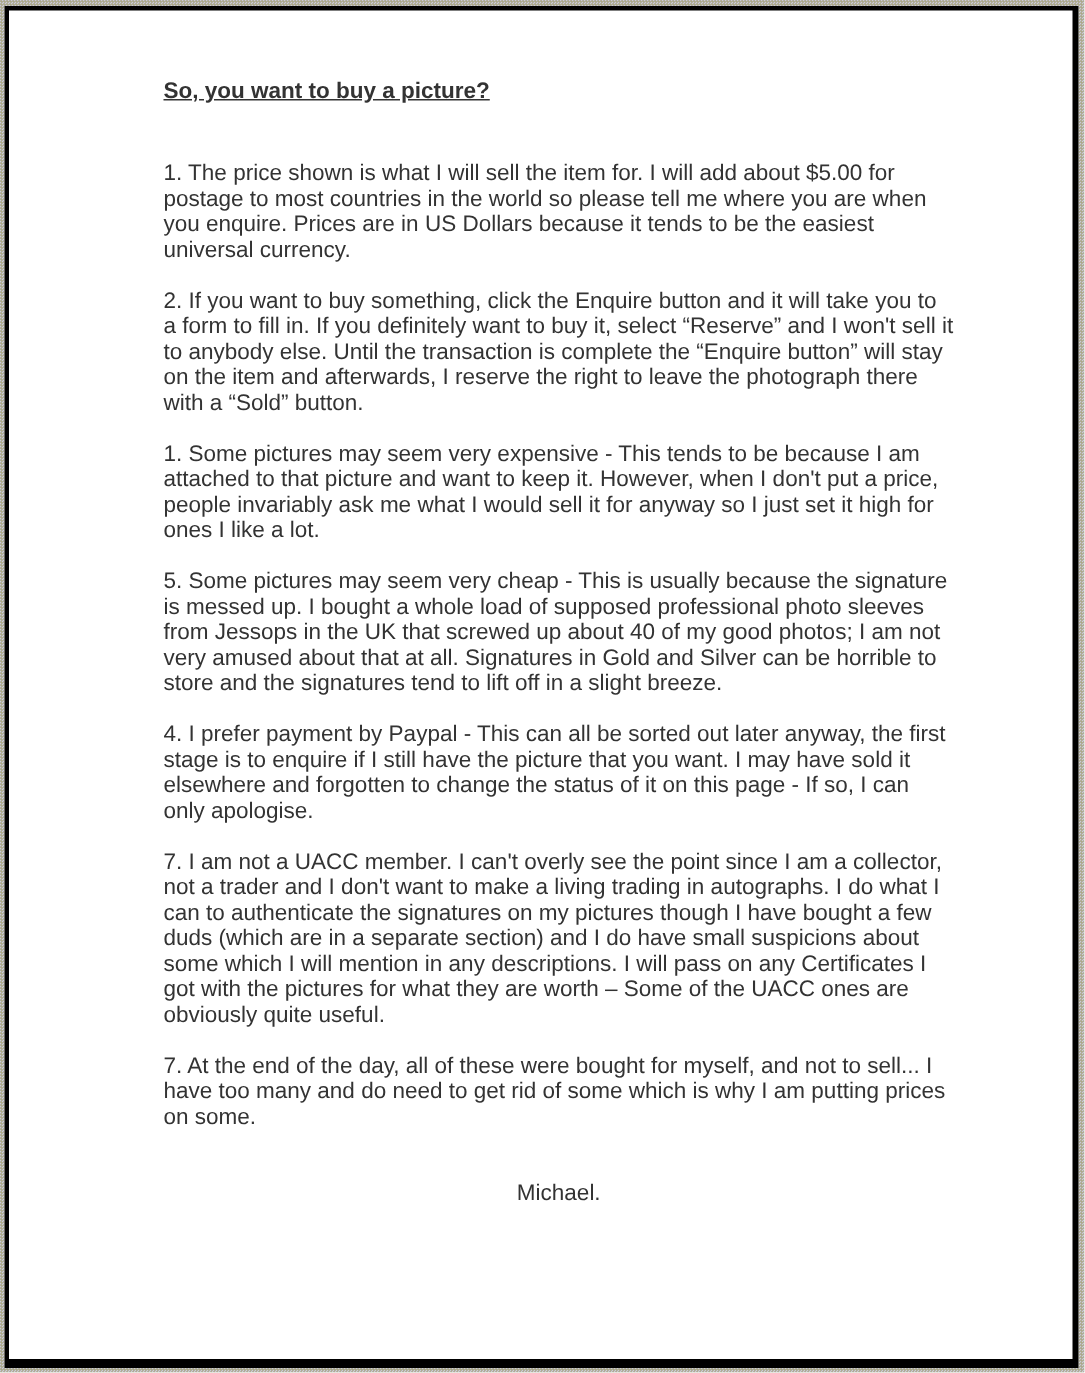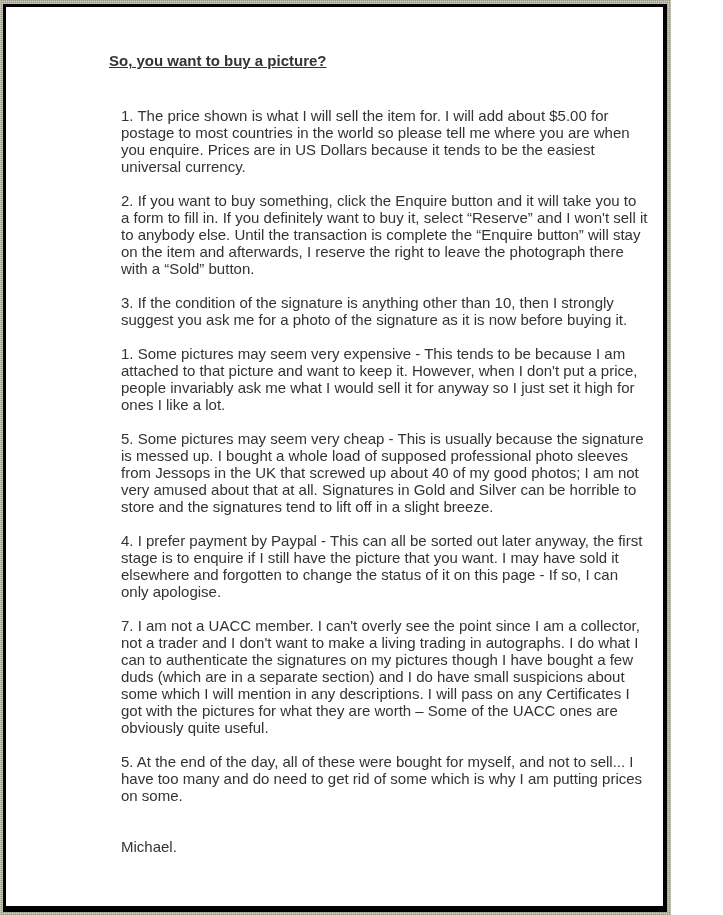--- a/index.html
+++ b/index.html
@@ -8,21 +8,21 @@
   }
   body {
     width: 723px;
     height: 915px;
     overflow: hidden;
     font-family: "Liberation Sans", sans-serif;
   }
   
   .outer {
     position: relative;
-    width: 671px;
+    width: 723px;
     height: 915px;
     background-color: #b4b2a2;
     background-image:
       linear-gradient(45deg, #cacada 25%, transparent 25%, transparent 75%, #cacada 75%),
       linear-gradient(45deg, #a09e6e 25%, transparent 25%, transparent 75%, #a09e6e 75%);
     background-size: 2px 2px;
     background-position: 0 0, 1px 1px;
   }
   .page {
     position: absolute;
@@ -46,40 +46,40 @@
   .title {
     font-size: 15px;
     line-height: 17px;
     font-weight: bold;
     text-decoration: underline;
     margin: 0 0 38px 0;
     color: #333333;
   }
   .para {
     width: 527px;
-    margin: 17px 12px;
+    margin: 17px 0;
   }
   .para:first-of-type {
     margin-top: 0;
   }
   .signature {
     margin-top: 34px;
+    text-align: center;
   }
 </style>
 </head>
 <body>
 
 <div class="outer">
   <div class="page">
     <div class="content">
       <h1 class="title">So, you want to buy a picture?</h1>
       <p class="para">1. The price shown is what I will sell the item for. I will add about $5.00 for postage to most countries in the world so please tell me where you are when you enquire. Prices are in US Dollars because it tends to be the easiest universal currency.</p>
       <p class="para">2. If you want to buy something, click the Enquire button and it will take you to a form to fill in. If you definitely want to buy it, select “Reserve” and I won't sell it to anybody else. Until the transaction is complete the “Enquire button” will stay on the item and afterwards, I reserve the right to leave the photograph there with a “Sold” button.</p>
-      <p class="para">3. If the condition of the signature is anything other than 10, then I strongly suggest you ask me for a photo of the signature as it is now before buying it.</p>
       <p class="para">1. Some pictures may seem very expensive - This tends to be because I am attached to that picture and want to keep it. However, when I don't put a price, people invariably ask me what I would sell it for anyway so I just set it high for ones I like a lot.</p>
       <p class="para">5. Some pictures may seem very cheap - This is usually because the signature is messed up. I bought a whole load of supposed professional photo sleeves from Jessops in the UK that screwed up about 40 of my good photos; I am not very amused about that at all. Signatures in Gold and Silver can be horrible to store and the signatures tend to lift off in a slight breeze.</p>
       <p class="para">4. I prefer payment by Paypal - This can all be sorted out later anyway, the first stage is to enquire if I still have the picture that you want. I may have sold it elsewhere and forgotten to change the status of it on this page - If so, I can only apologise.</p>
       <p class="para">7. I am not a UACC member. I can't overly see the point since I am a collector, not a trader and I don't want to make a living trading in autographs. I do what I can to authenticate the signatures on my pictures though I have bought a few duds (which are in a separate section) and I do have small suspicions about some which I will mention in any descriptions. I will pass on any Certificates I got with the pictures for what they are worth – Some of the UACC ones are obviously quite useful.</p>
-      <p class="para">5. At the end of the day, all of these were bought for myself, and not to sell... I have too many and do need to get rid of some which is why I am putting prices on some.</p>
+      <p class="para">7. At the end of the day, all of these were bought for myself, and not to sell... I have too many and do need to get rid of some which is why I am putting prices on some.</p>
       <p class="para signature">Michael.</p>
     </div>
   </div>
 </div>
 
 </body></html>

